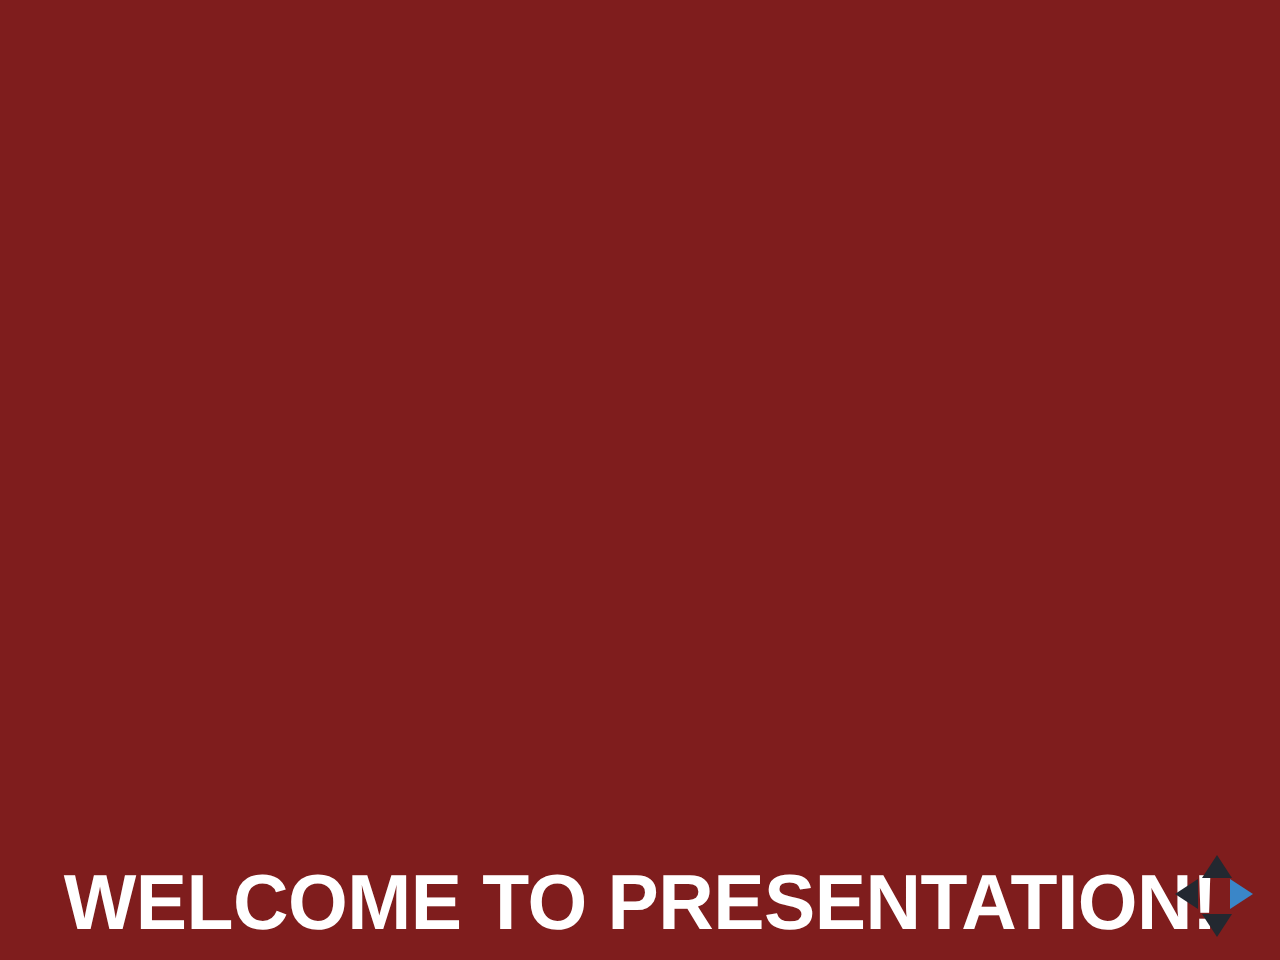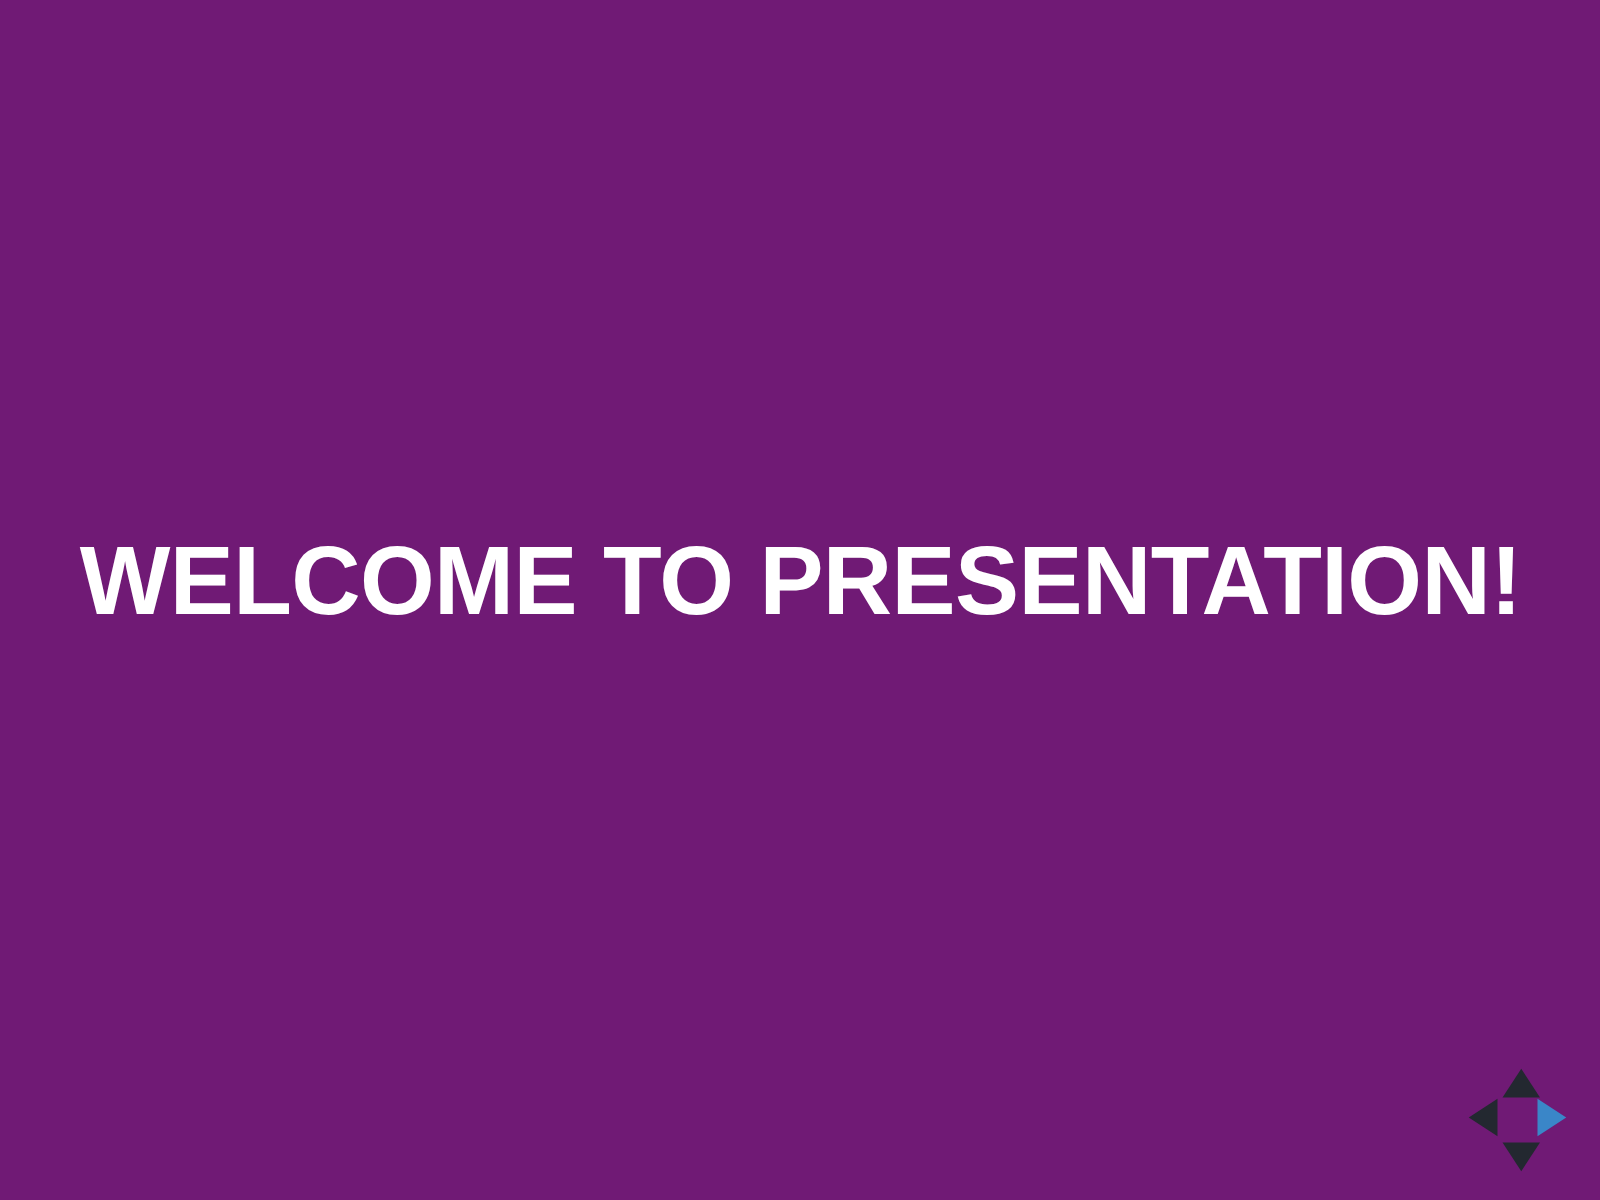--- a/index.html
+++ b/index.html
@@ -23,22 +23,22 @@
     background: #222222;
   }
 
   
   .slide {
     position: absolute;
     inset: 0;
     display: flex;
     flex-direction: column;
     align-items: center;
-    justify-content: center;
-    background: #701a75;
+    justify-content: flex-end;
+    background: #7f1d1d;
   }
 
   .slide-title {
     color: #ffffff;
     font-family: "Liberation Sans", sans-serif;
     font-weight: 700;
     font-size: 78px;
     line-height: 1.08;
     letter-spacing: -0.5px;
     text-transform: uppercase;

